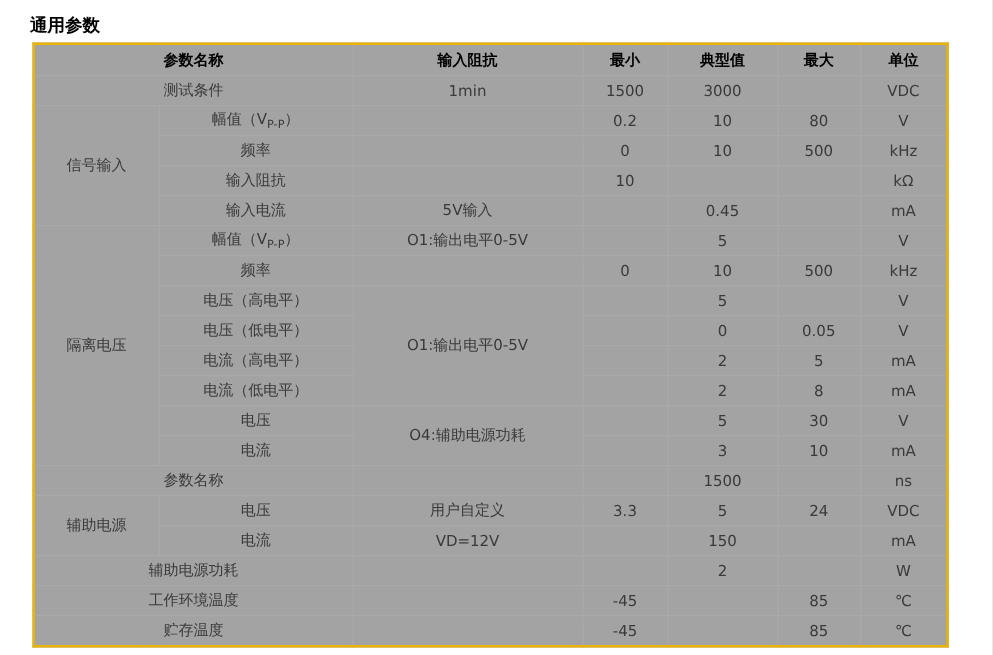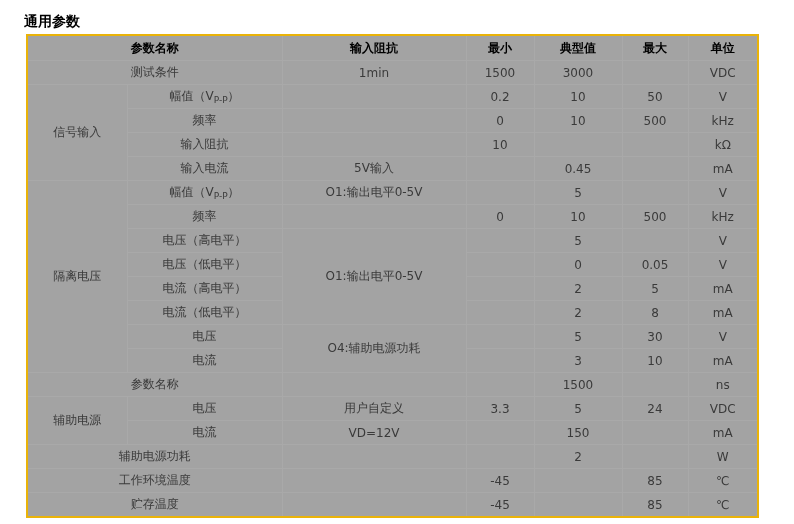--- a/index.html
+++ b/index.html
@@ -88,21 +88,21 @@
           <td>3000</td>
           <td>&nbsp;</td>
           <td>VDC</td>
         </tr>
         <tr>
           <td rowspan="4">信号输入</td>
           <td>幅值（V<sub>P-P</sub>）</td>
           <td>&nbsp;</td>
           <td>0.2</td>
           <td>10</td>
-          <td>50</td>
+          <td>80</td>
           <td>V</td>
         </tr>
         <tr>
           <td>频率</td>
           <td>&nbsp;</td>
           <td>0</td>
           <td>10</td>
           <td>500</td>
           <td>kHz</td>
         </tr>

